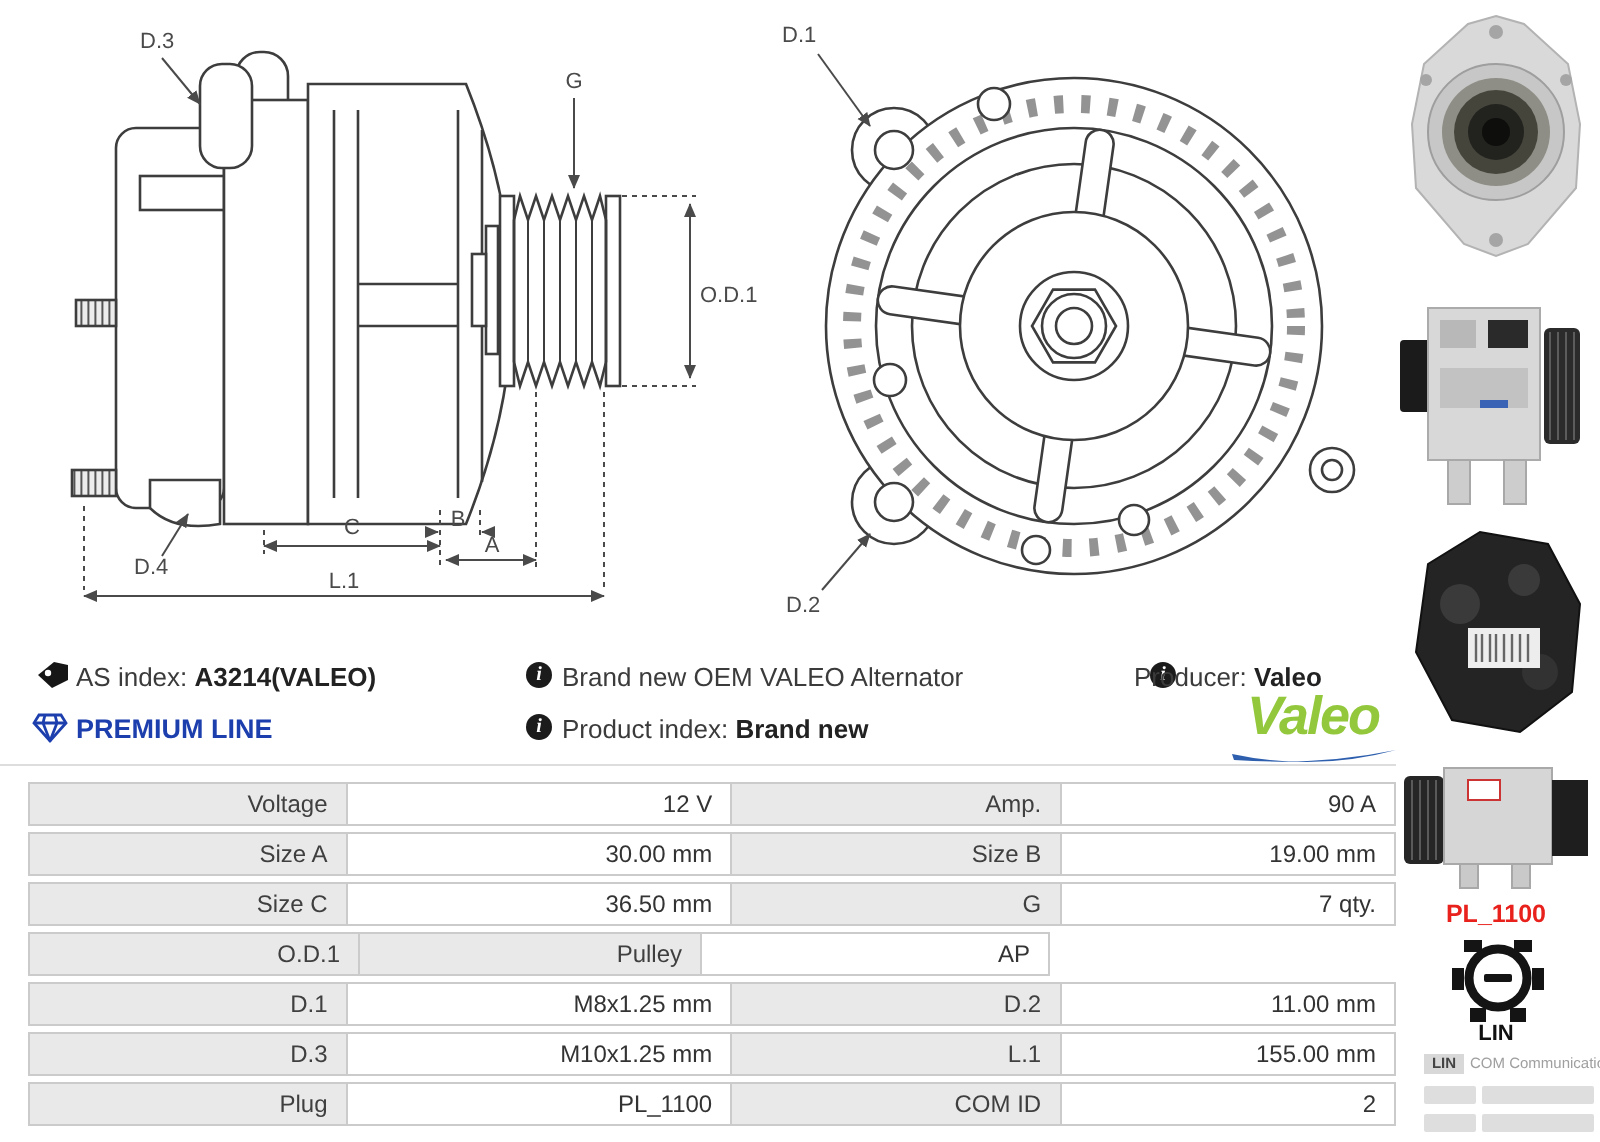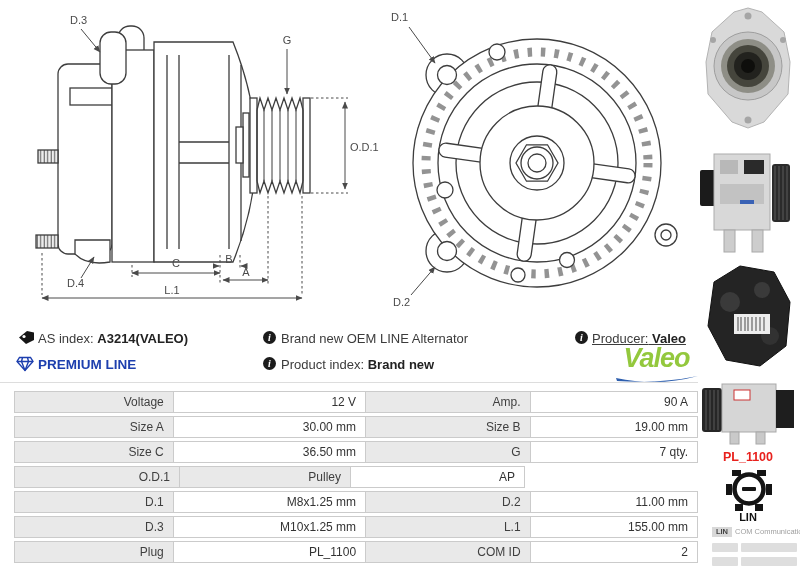--- a/index.html
+++ b/index.html
@@ -205,23 +205,23 @@
 
   <svg width="18" height="15" viewBox="0 0 18 15" style="position:absolute;left:18px;top:330px;">
     <path d="M9,1 L16,2.5 V10 L8,14 L1,7.5 Z" fill="#161616"></path>
     <circle cx="6" cy="6.5" r="1.6" fill="#fff"></circle>
   </svg>
   <div class="itxt" style="left:38px;top:331px;">
     <span>AS index:</span>
     <b>A3214(VALEO)</b>
   </div>
   <span class="info-ic" style="left:263px;top:331px;"></span>
-  <div class="itxt" style="left:281px;top:331px;">Brand new OEM LINE Alternator</div>
+  <div class="itxt" style="left:281px;top:331px;">Brand new OEM VALEO Alternator</div>
   <span class="info-ic" style="left:575px;top:331px;"></span>
-  <div class="itxt" style="left:592px;top:331px;text-decoration:underline;">
+  <div class="itxt" style="left:567px;top:331px;">
     <span>Producer:</span>
     <b>Valeo</b>
   </div>
 
   <svg width="18" height="16" viewBox="0 0 18 16" style="position:absolute;left:16px;top:356px;">
     <g fill="none" stroke="#1d3fae" stroke-width="1.4">
       <path d="M3.5,1.5 H14.5 L17,5.5 L9,14.5 L1,5.5 Z"></path>
       <path d="M1,5.5 H17 M6.5,1.5 L5.5,5.5 L9,14.5 M11.5,1.5 L12.5,5.5 L9,14.5"></path>
     </g>
   </svg>

